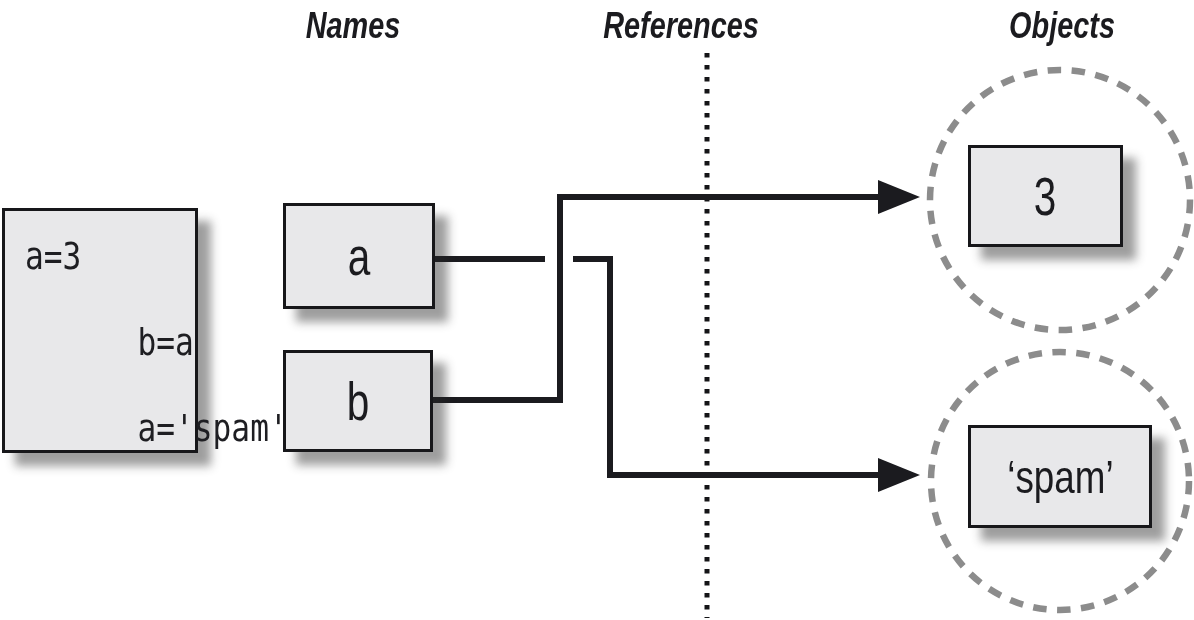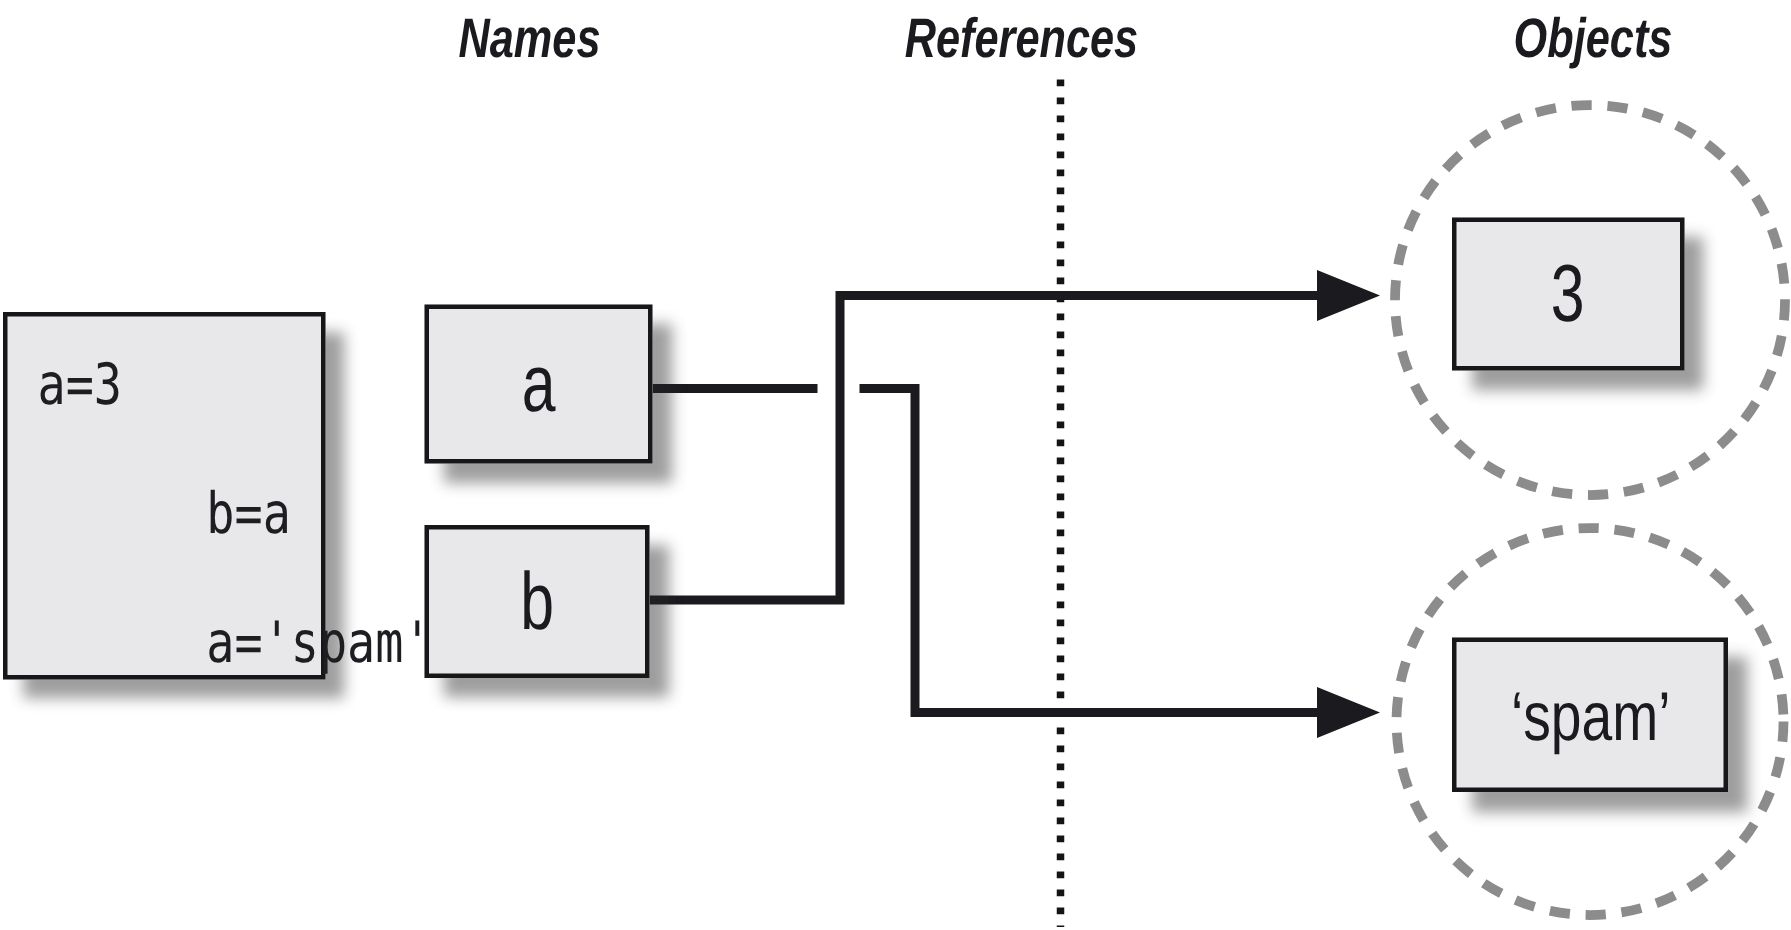--- a/index.html
+++ b/index.html
@@ -16,21 +16,21 @@
   }
   .wires{position:absolute;left:0;top:0;z-index:1;}
   .node{
     position:absolute;z-index:2;box-sizing:border-box;
     background:var(--box-fill,#e8e8ea);
     border:3px solid var(--box-border,#17171a);
     box-shadow:13px 13px 9px rgba(40,40,40,0.45);
     display:flex;align-items:center;justify-content:center;
   }
   .code-box{
-    left:2px;top:208px;width:215px;height:245px;
+    left:2px;top:208px;width:196px;height:245px;
     align-items:flex-start;justify-content:flex-start;
     padding:24px 16px 0 20px;
   }
   .code-text{
     font-family:"DejaVu Sans Mono", monospace;
     font-size:38px;line-height:43px;color:#1e1e22;
     transform:scaleX(0.82);transform-origin:left top;white-space:pre;
   }
   .label{
     font-size:54px;color:#1b1b1f;line-height:1;

